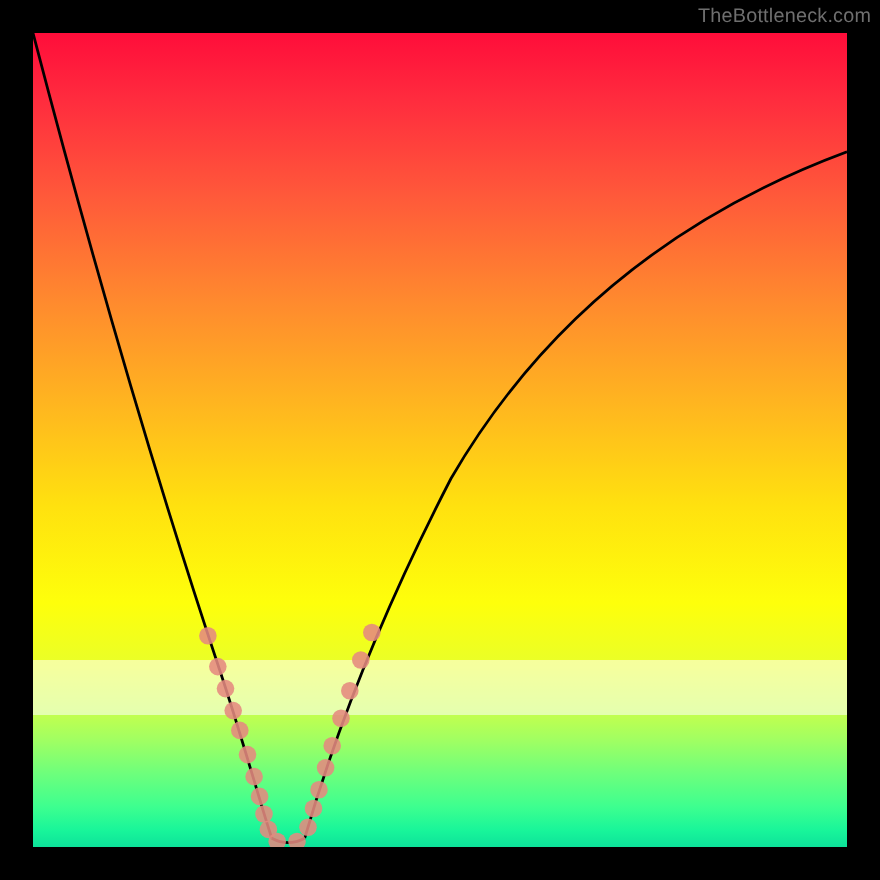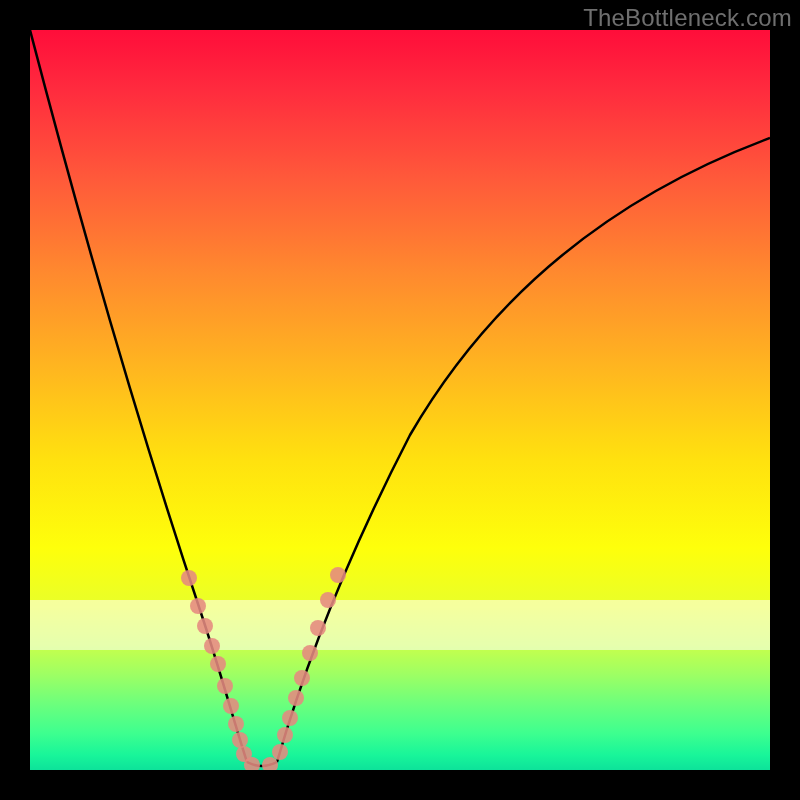--- a/index.html
+++ b/index.html
@@ -56,21 +56,21 @@
     top: 0;
     width: 740px;
     height: 740px;
     pointer-events: none;
   }
   .watermark {
     position: absolute;
     top: 4px;
     right: 8px;
     color: #6f6f6f;
-    font-size: 24px;
+    font-size: 18px;
     font-weight: 500;
     letter-spacing: 0.2px;
     user-select: none;
   }
   .dot {
     fill: #e58a80;
     fill-opacity: 0.88;
   }
 </style>
 </head>

